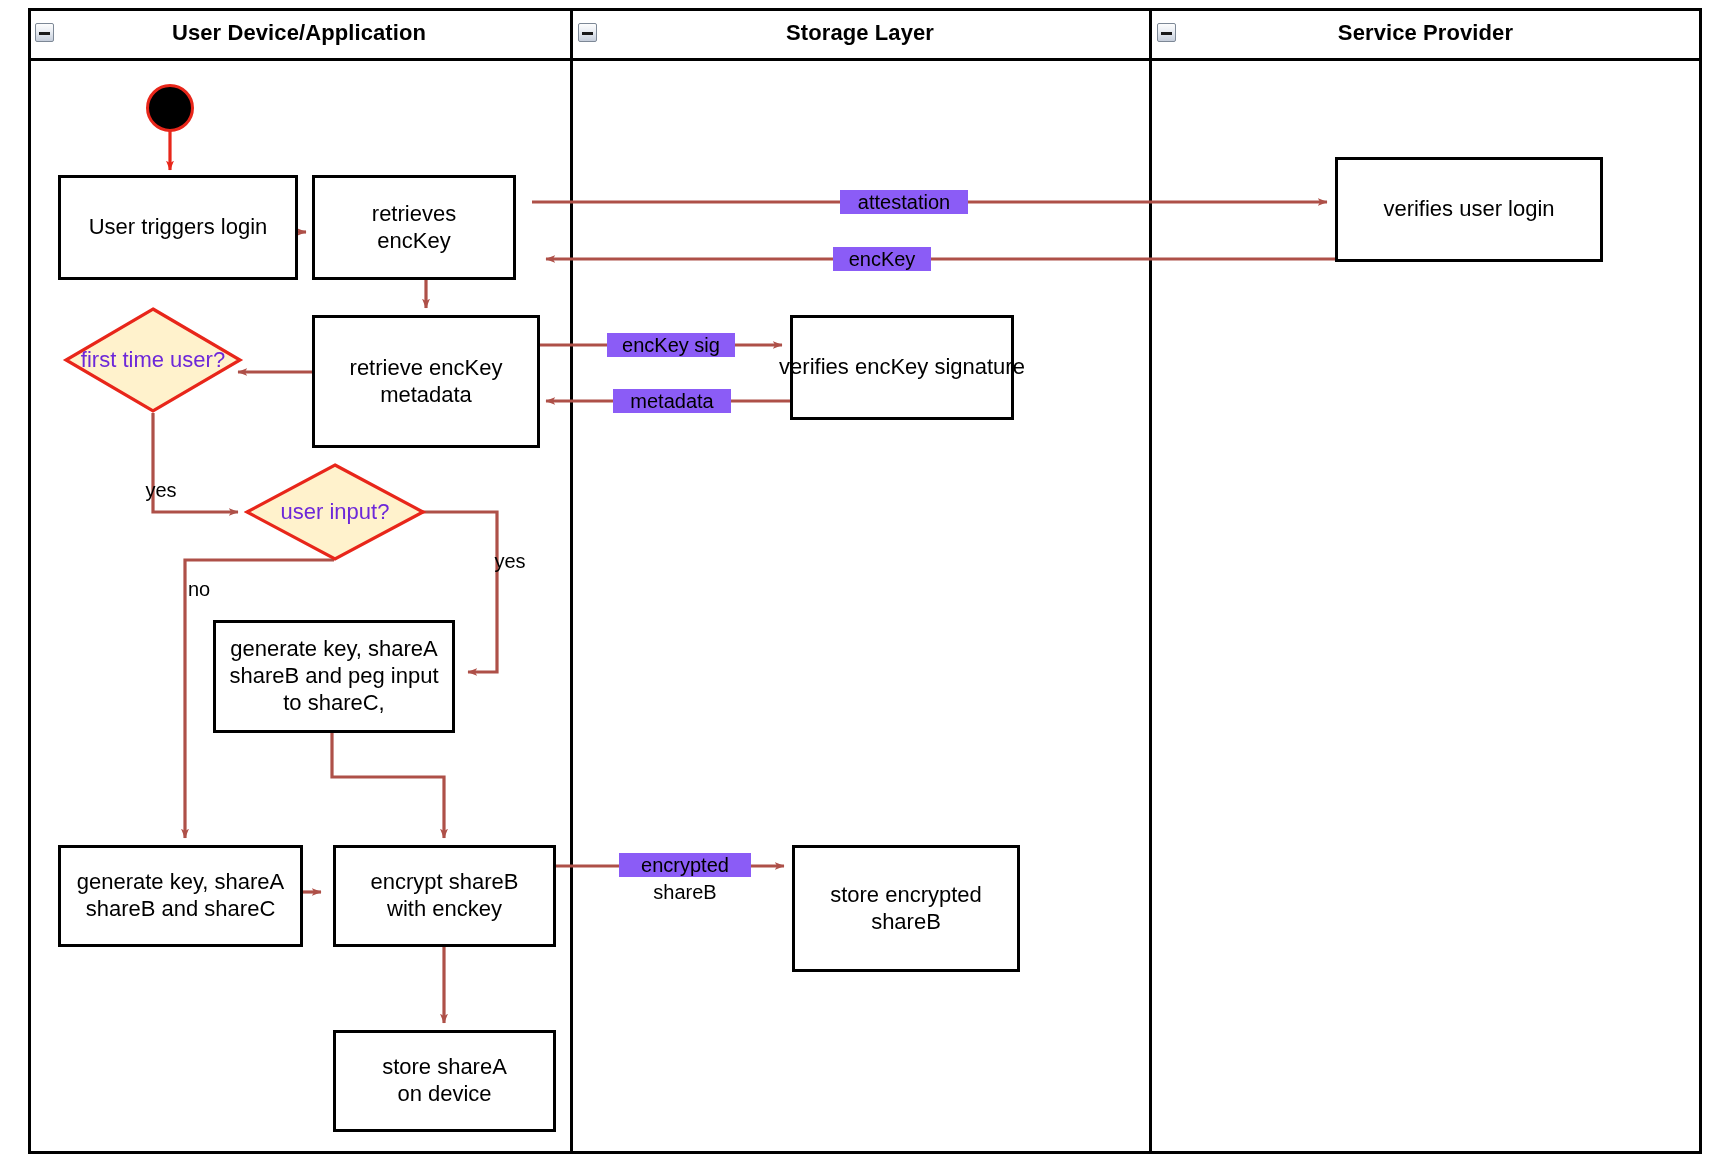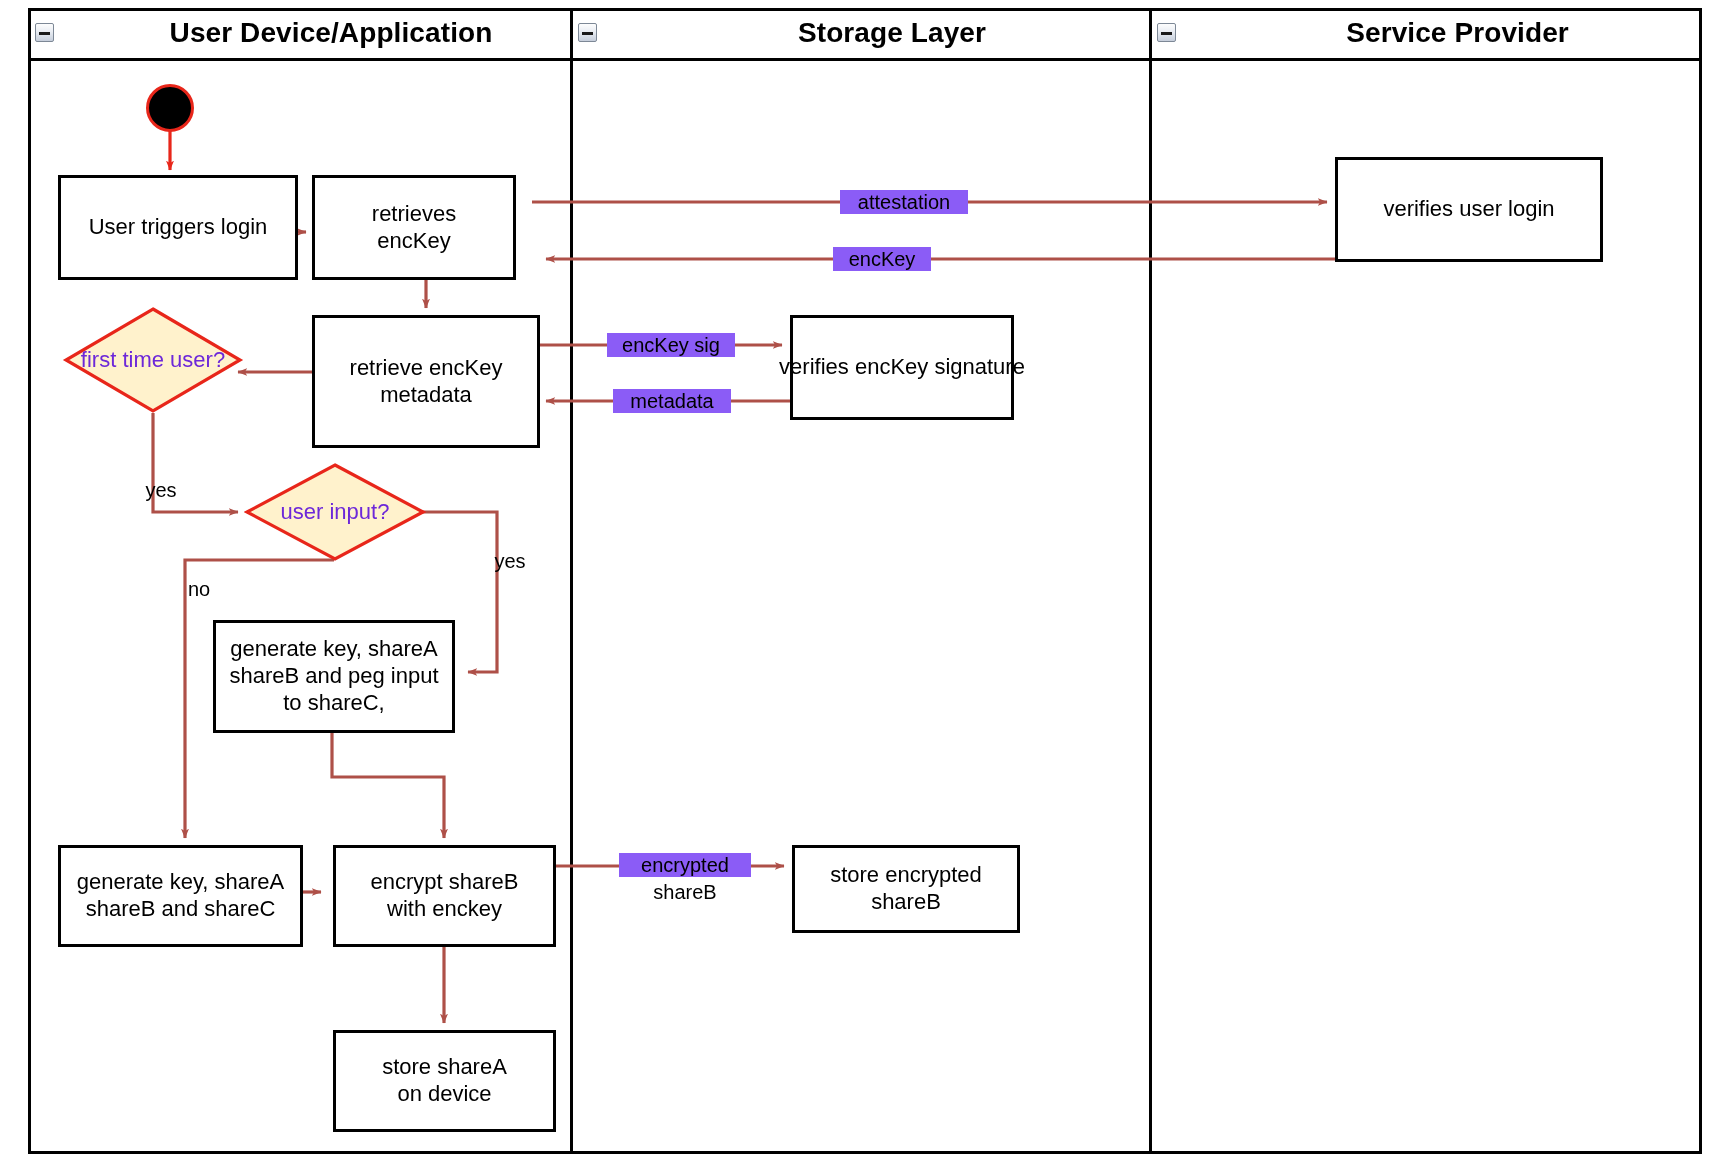--- a/index.html
+++ b/index.html
@@ -7,24 +7,23 @@
   #stage{position:relative;width:1720px;height:1170px;background:#ffffff;overflow:hidden;}
 
   
   .frame{position:absolute;border:3px solid #000;box-sizing:border-box;}
   .lane-divider{position:absolute;width:3px;background:#000;}
   .header-rule{position:absolute;height:3px;background:#000;}
 
   .lane-title{
     position:absolute;
     display:flex;align-items:center;justify-content:center;
-    font-size:28px;font-weight:bold;color:#000;
+    font-size:22px;font-weight:bold;color:#000;
     letter-spacing:.1px;
     text-align:center;
-    margin-left:32px;
   }
 
   
   .collapse-btn{
     position:absolute;width:19px;height:19px;
     background:linear-gradient(180deg,#fdfdfd 0%,#e9edf3 45%,#c6cedb 100%);
     border:1px solid #7d8896;border-radius:2px;box-sizing:border-box;
   }
   .collapse-btn i{
     position:absolute;left:3px;right:3px;top:8px;height:3px;background:#1a1a1a;display:block;
@@ -193,21 +192,21 @@
     </div>
   </div>
 
   <div class="node" style="left:333px;top:845px;width:223px;height:102px;">
     <div>
       <span>encrypt shareB</span>
       <span>with enckey</span>
     </div>
   </div>
 
-  <div class="node" style="left:792px;top:845px;width:228px;height:88px;">
+  <div class="node" style="left:792px;top:845px;width:228px;height:127px;">
     <div>
       <span>store encrypted</span>
       <span>shareB</span>
     </div>
   </div>
 
   <div class="node" style="left:333px;top:1030px;width:223px;height:102px;">
     <div>
       <span>store shareA</span>
       <span>on device</span>

